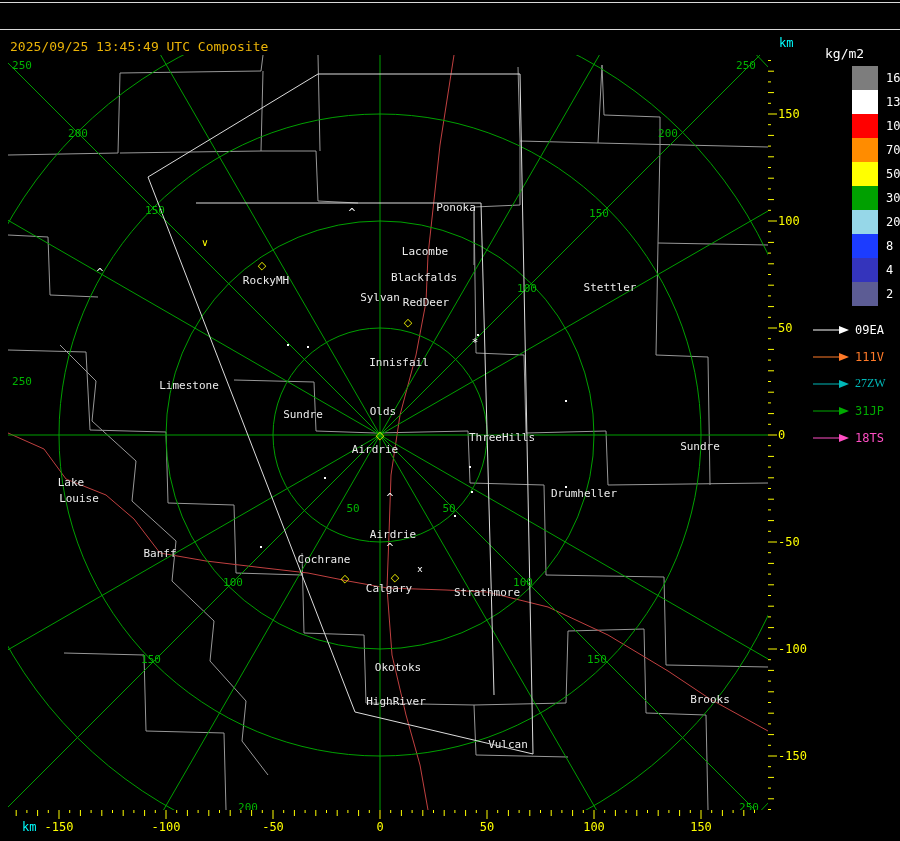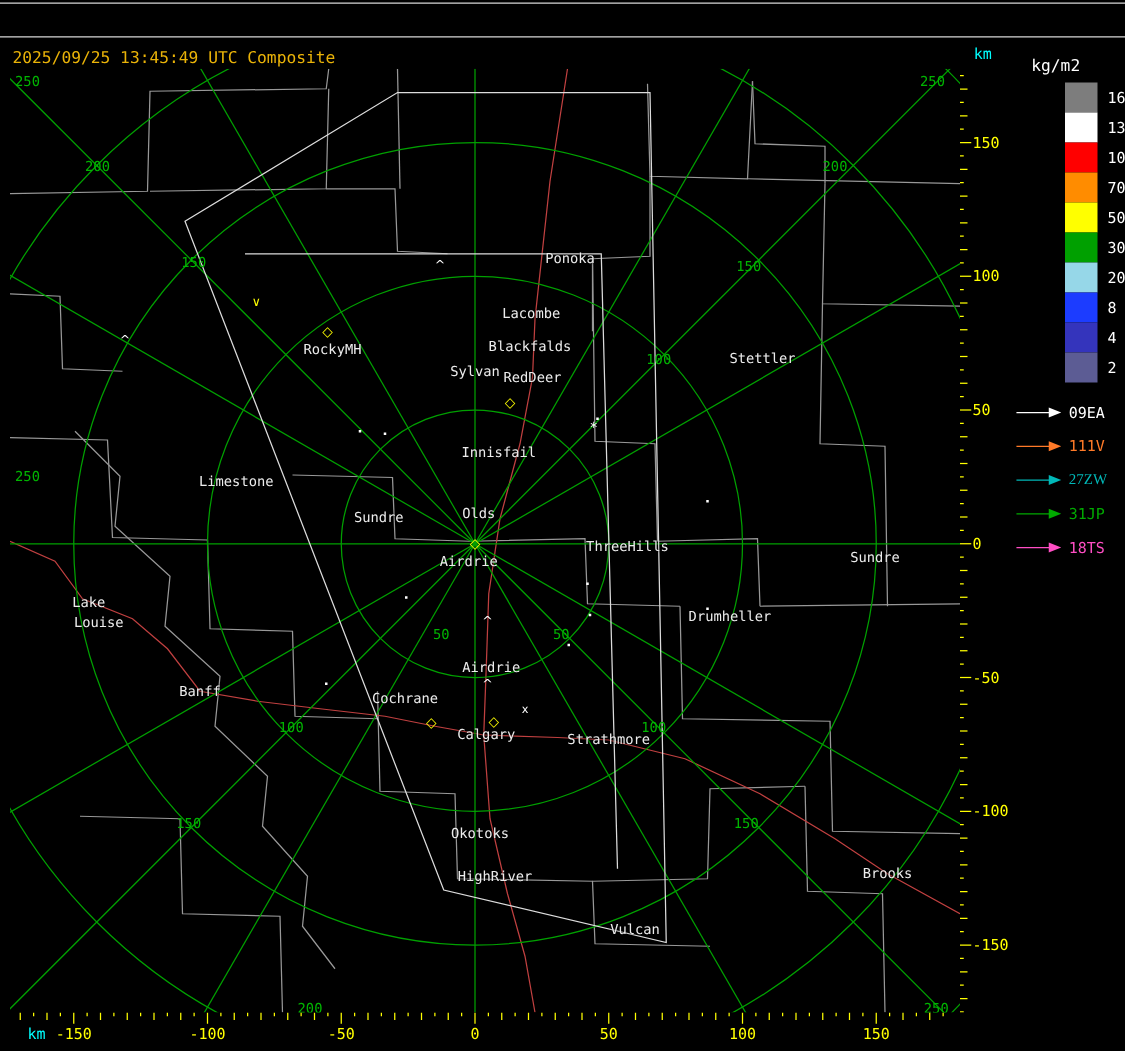--- a/index.html
+++ b/index.html
@@ -145,21 +145,21 @@
         <span class="city" style="left: 494px; top: 382px;">ThreeHills</span>
         <span class="city" style="left: 692px; top: 391px;">Sundre</span>
         <span class="city" style="left: 63px; top: 427px;">Lake</span>
         <span class="city" style="left: 71px; top: 443px;">Louise</span>
         <span class="city" style="left: 576px; top: 438px;">Drumheller</span>
         <span class="city" style="left: 152px; top: 498px;">Banff</span>
         <span class="city" style="left: 385px; top: 479px;">Airdrie</span>
         <span class="city" style="left: 316px; top: 504px;">Cochrane</span>
         <span class="city" style="left: 381px; top: 533px;">Calgary</span>
         <span class="city" style="left: 479px; top: 537px;">Strathmore</span>
-        <span class="city" style="left: 376px; top: 612px; text-align: center;">Okotoks</span>
+        <span class="city" style="left: 390px; top: 612px; text-align: center;">Okotoks</span>
         <span class="city" style="left: 388px; top: 646px;">HighRiver</span>
         <span class="city" style="left: 500px; top: 689px;">Vulcan</span>
         <span class="city" style="left: 702px; top: 644px; text-align: right;">Brooks</span>
         <span class="range-label" style="left: 14px; top: 10px;">250</span>
         <span class="range-label" style="left: 70px; top: 78px;">200</span>
         <span class="range-label" style="left: 147px; top: 155px;">150</span>
         <span class="range-label" style="left: 738px; top: 10px;">250</span>
         <span class="range-label" style="left: 660px; top: 78px;">200</span>
         <span class="range-label" style="left: 591px; top: 158px;">150</span>
         <span class="range-label" style="left: 519px; top: 233px;">100</span>

